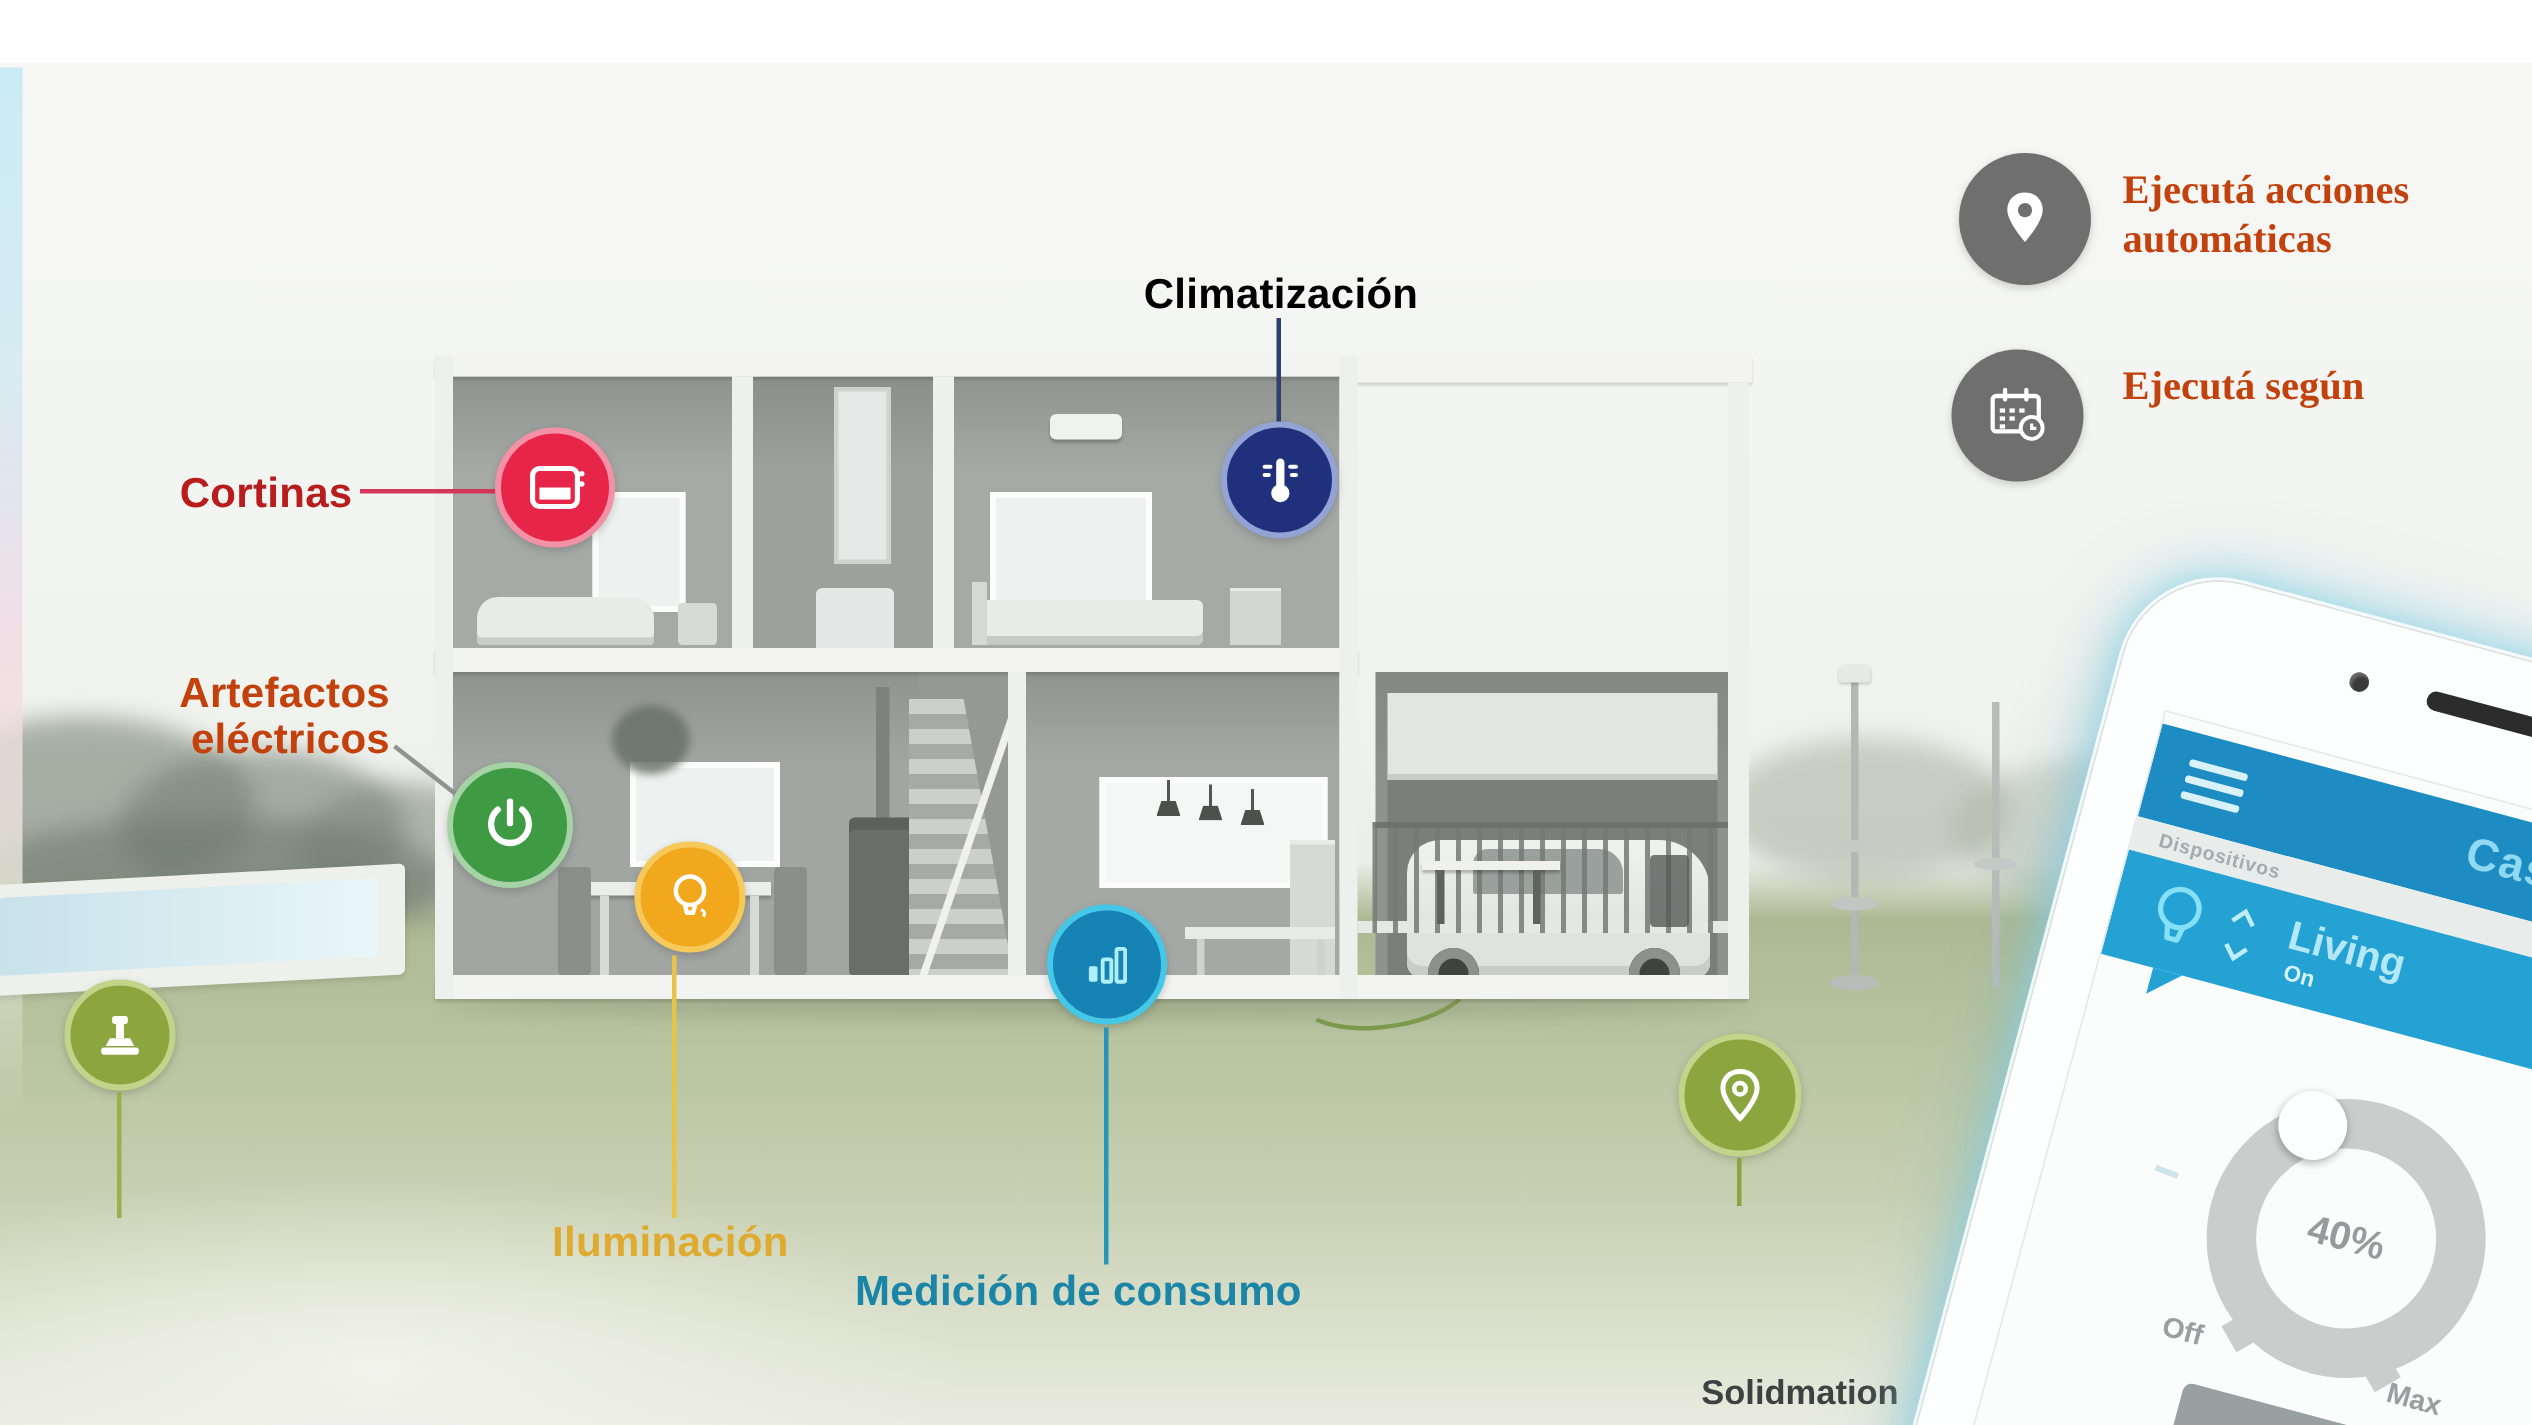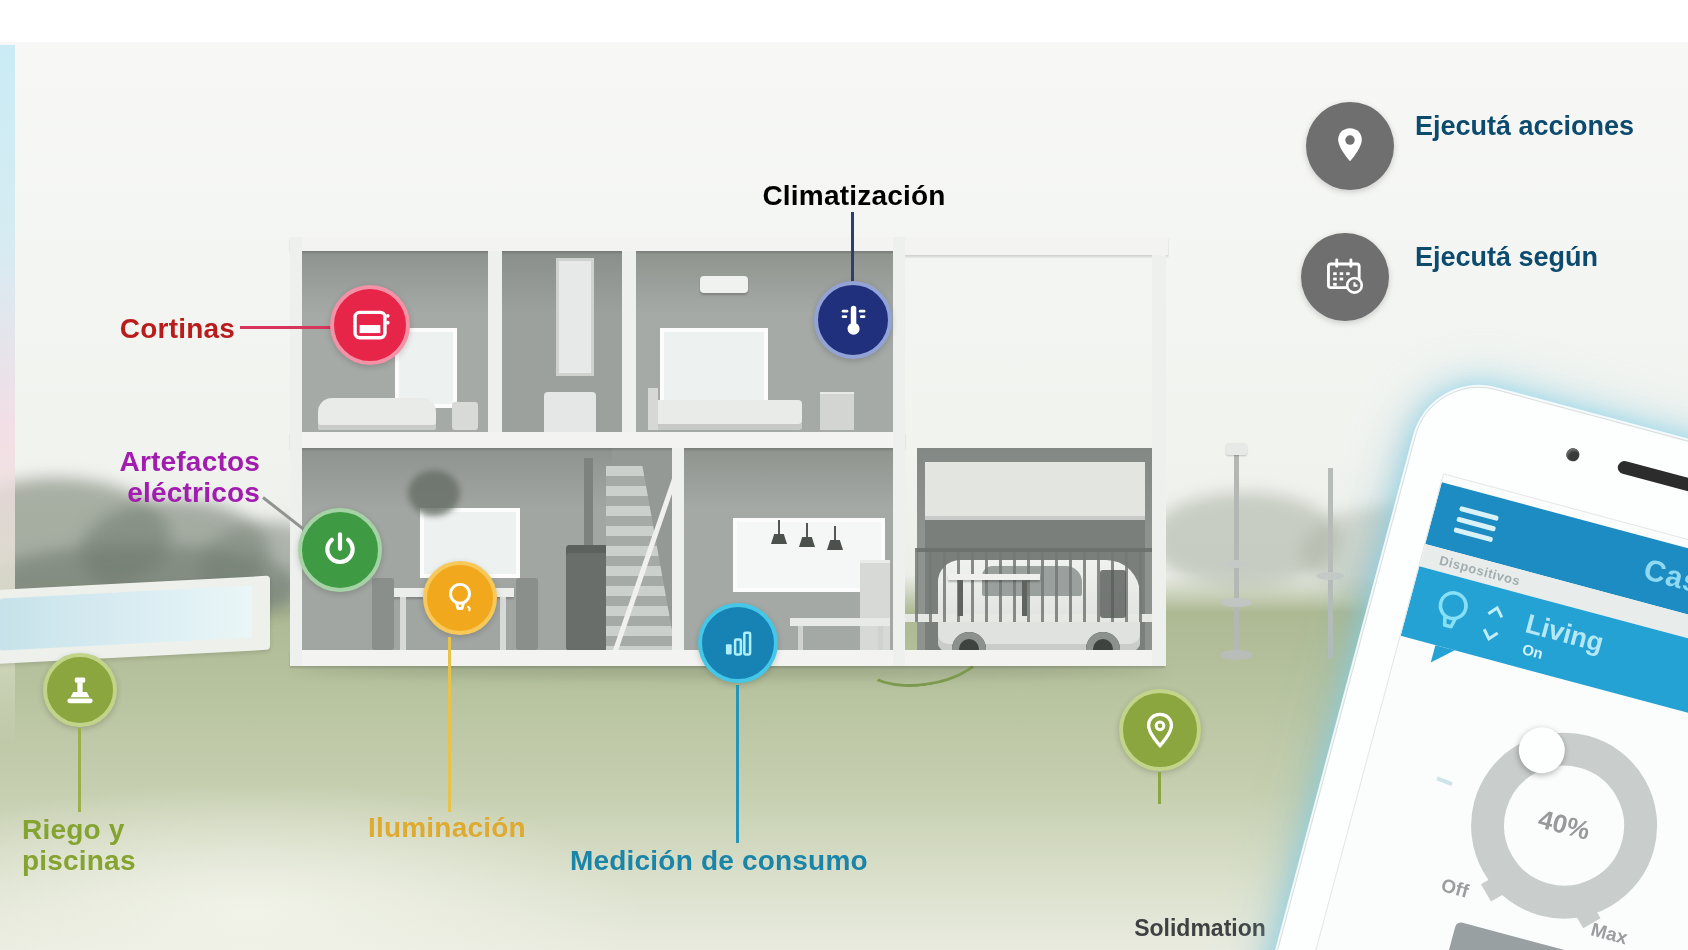--- a/index.html
+++ b/index.html
@@ -9,22 +9,22 @@
   .blob{position:absolute;border-radius:50%;filter:blur(8px);}
   .label{font-weight:bold;font-size:28px;line-height:31px;letter-spacing:.2px;}
   .badge{position:absolute;border-radius:50%;box-sizing:border-box;display:flex;
          align-items:center;justify-content:center;box-shadow:0 2px 6px rgba(0,0,0,.18);}
   .vline{position:absolute;width:3px;}
   .hline{position:absolute;height:3px;}
   .room{position:absolute;}
   .slab{position:absolute;background:#f3f4f2;box-shadow:0 2px 2px rgba(0,0,0,.15);}
   .wallpost{position:absolute;background:#eef0ee;}
   .window{position:absolute;background:#edf1f0;border:4px solid #fbfcfb;box-sizing:border-box;}
-  .action-text{font-weight:bold;font-size:27px;line-height:33px;color:#0c4a6e;}
-  .f-cortinas{color:#b91c1c}.f-clima{color:#000000}.f-artef{color:#a21caf}
+  .action-text{font-weight:bold;font-size:27px;line-height:33px;color:#c2410c;font-family:Liberation Serif, serif;}
+  .f-cortinas{color:#b91c1c}.f-clima{color:#000000}.f-artef{color:#c2410c}
   .f-ilum{color:#dfaa30}.f-medic{color:#1b85a8}.f-olive{color:#85a331}
   .phone{position:absolute;left:1432px;top:372px;width:580px;height:920px;
          transform:rotate(15deg);transform-origin:0 0;background:#fdfefe;
          border:1px solid #d9dede;border-radius:66px;
          box-shadow:0 0 0 2px rgba(255,255,255,.85),0 0 26px rgba(140,216,240,.85),
                     0 0 60px rgba(140,216,240,.45),0 14px 40px rgba(90,120,130,.35);}
   .screen{position:absolute;left:36px;top:94px;width:512px;height:826px;background:#fbfdfd;
           overflow:hidden;border:1px solid #e3e7e7;}
   .btn{position:absolute;border-radius:6px;display:flex;align-items:center;justify-content:center;
        font-weight:bold;font-size:22px;color:#f2f6f6;}
@@ -218,33 +218,30 @@
 
   <div class="badge" style="left:43px;top:653px;width:74px;height:74px;background:#8ba63e;border:4px solid #c2d48a;">
     <svg width="42" height="42" viewBox="0 0 40 40">
       <rect x="15" y="8" width="10" height="5" rx="1.5" fill="#fff"></rect>
       <rect x="17.5" y="13" width="5" height="9" fill="#fff"></rect>
       <path d="M11 27 h18 l-2.5 -5 h-13 z" fill="#fff"></path>
       <rect x="8" y="28" width="24" height="4.5" rx="2" fill="#fff"></rect>
     </svg>
   </div>
   <div class="vline" style="left:78px;top:728px;height:84px;background:#9ab04c;"></div>
-  <div class="abs label f-olive" style="left:22px;top:814px;width:160px;">
-    <div>Riego y</div>
-    <div>piscinas</div>
-  </div>
 
   <div class="badge" style="left:1306px;top:102px;width:88px;height:88px;background:#6f6f6f;border:none;">
     <svg width="52" height="52" viewBox="0 0 44 44">
       <path d="M22 7 c-6 0 -10 4.3 -10 9.8 C12 23.8 22 35 22 35 s10 -11.2 10 -18.2 C32 11.3 28 7 22 7 z" fill="#fff"></path>
       <circle cx="22" cy="17" r="4" fill="#6f6f6f"></circle>
     </svg>
   </div>
   <div class="abs action-text" style="left:1415px;top:110px;width:270px;">
     <div>Ejecutá acciones</div>
+    <div>automáticas</div>
   </div>
 
   <div class="badge" style="left:1301px;top:233px;width:88px;height:88px;background:#6f6f6f;border:none;">
     <svg width="52" height="52" viewBox="0 0 44 44">
       <rect x="8" y="11" width="26" height="20" rx="2" fill="none" stroke="#fff" stroke-width="2.4"></rect>
       <line x1="15" y1="7.5" x2="15" y2="13" stroke="#fff" stroke-width="2.4" stroke-linecap="round"></line>
       <line x1="27" y1="7.5" x2="27" y2="13" stroke="#fff" stroke-width="2.4" stroke-linecap="round"></line>
       <rect x="12" y="18" width="3" height="2.4" fill="#fff"></rect>
         <rect x="17.5" y="18" width="3" height="2.4" fill="#fff"></rect>
         <rect x="23" y="18" width="3" height="2.4" fill="#fff"></rect>

